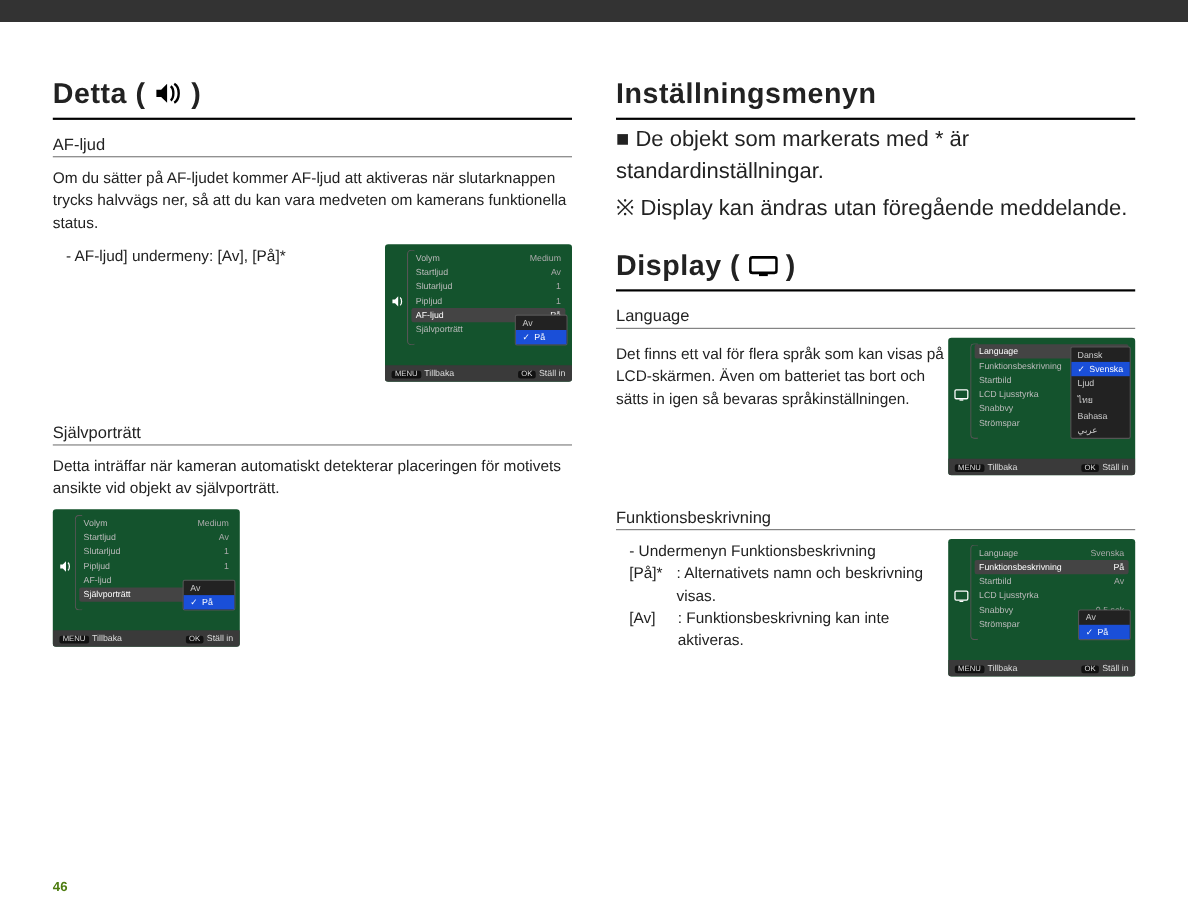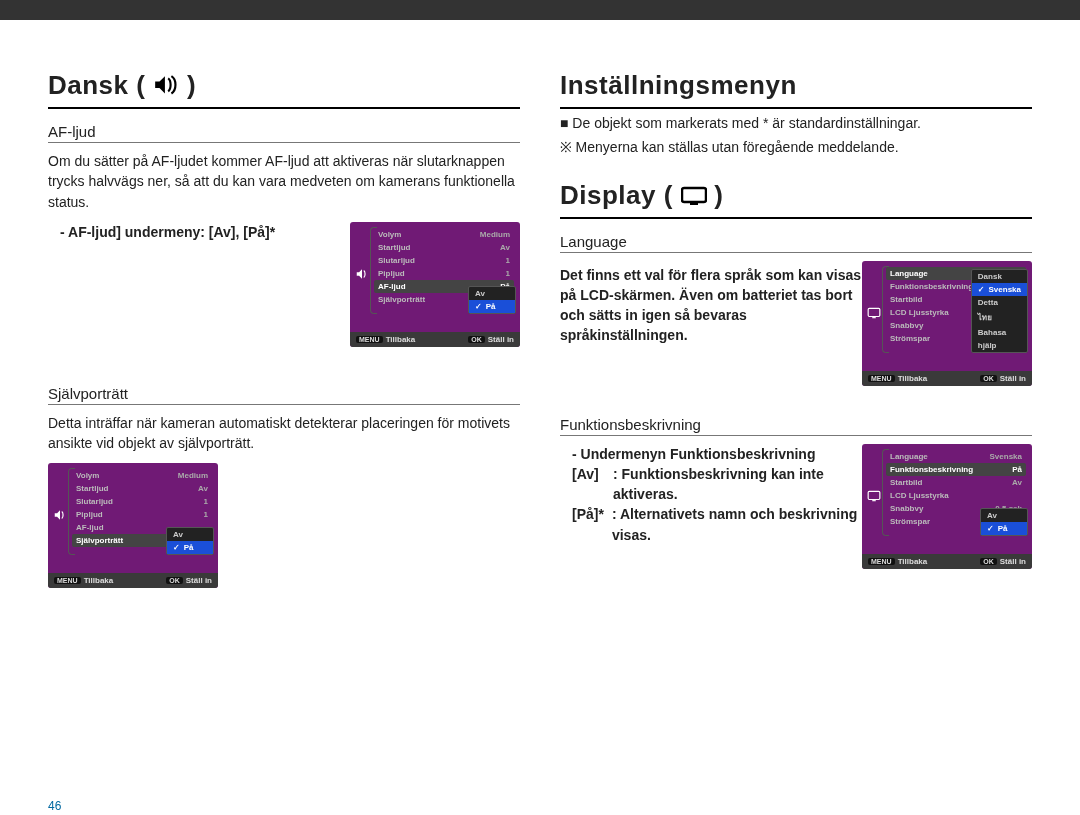--- a/index.html
+++ b/index.html
@@ -47,40 +47,39 @@
     border-bottom: 1px solid #777;
     padding-bottom: 2px;
   }
   p.body {
     font-size: 14px;
     line-height: 1.45;
     margin: 8px 0 10px 0;
   }
   .indent { padding-left: 12px; }
   .note-row {
-    font-size: 14px;
+    font-size: 20px;
     line-height: 1.45;
     margin: 4px 0;
   }
   .row-flex {
     display: flex;
     align-items: flex-start;
     margin-top: 8px;
-    font-weight: bold;
   }
   .row-flex > .text {
     flex: 1;
     font-size: 14px;
     line-height: 1.45;
   }
 
   
   .lcd {
     width: 170px;
-    background: #701a75;
+    background: #14532d;
     border-radius: 3px;
     color: #bbb;
     font-size: 8px;
     font-family: Arial, sans-serif;
     overflow: hidden;
   }
   .lcd-body { padding: 6px 6px 4px 24px; position: relative; min-height: 100px; }
   .lcd-row  { display: flex; justify-content: space-between; padding: 2px 4px; }
   .lcd-row.hl { background: #444; color:#fff; border-radius: 2px; }
   .lcd-row .val { color:#aaa;text-align:center; }
@@ -106,39 +105,39 @@
     display:flex; justify-content:space-between;
     padding:3px 6px; font-size:8px;
   }
   .lcd-footer .k { background:#111; padding:0 3px; border-radius:2px; margin-right:3px; font-size:7px; }
 
   .pagenum {
     position: absolute;
     left: 48px;
     bottom: 22px;
     font-size: 12px;
-    font-weight: 400;
-    color: #0369a1;
+    font-weight: 700;
+    color: #4d7c0f;
   }
 
   .sq { font-family: Arial; }
 
   .desc-list { font-size:14px; line-height:1.5; }
   .desc-list .dl-line { display:flex; }
   .desc-list .dl-key  { width:46px; }
 </style>
 </head>
 <body>
 
 <div class="page">
 
   <div class="col col-left">
 
     <h1 class="sect">
-      <span>Dansk (</span>
+      <span>Detta (</span>
       <span class="sect-icon">
         <svg viewBox="0 0 24 20">
             <path d="M2 7h4l5-5v16l-5-5H2z" fill="#000"></path>
             <path d="M14 4c3 2 3 10 0 12M17 2c5 3 5 13 0 16" fill="none" stroke="#000" stroke-width="2"></path>
           </svg>
       </span>
       <span>)</span>
     </h1>
 
     <h2 class="sub">AF-ljud</h2>
@@ -252,21 +251,21 @@
 
   </div>
 
   <div class="col col-right">
 
     <h1 class="sect">Inställningsmenyn</h1>
     <div class="note-row">
       <span class="sq">■ </span><span>De objekt som markerats med * är standardinställningar.</span>
     </div>
     <div class="note-row">
-      <span>※ </span><span>Menyerna kan ställas utan föregående meddelande.</span>
+      <span>※ </span><span>Display kan ändras utan föregående meddelande.</span>
     </div>
 
     <h1 class="sect" style="margin-top:22px">
       <span>Display (</span>
       <span class="sect-icon">
         <svg viewBox="0 0 26 20">
             <rect x="1" y="2" width="24" height="14" rx="2" fill="none" stroke="#000" stroke-width="2.5"></rect>
             <rect x="9" y="17" width="8" height="2" fill="#000"></rect>
           </svg>
       </span>
@@ -311,52 +310,52 @@
             </div>
        <div class="lcd-popup">
               <div class="opt">
                 <span>Dansk</span>
               </div>
               <div class="opt sel">
                 <span>✓</span>
                 <span>Svenska</span>
               </div>
               <div class="opt">
-                <span>Detta</span>
+                <span>Ljud</span>
               </div>
               <div class="opt">
                 <span>ไทย</span>
               </div>
               <div class="opt">
                 <span>Bahasa</span>
               </div>
               <div class="opt">
-                <span>hjälp</span>
+                <span>عربي</span>
               </div>
             </div>
      </div>
      <div class="lcd-footer">
        <span><span class="k">MENU</span>Tillbaka</span>
        <span><span class="k">OK</span>Ställ in</span>
      </div>
         </div>
     </div>
 
     <h2 class="sub" style="margin-top:30px">Funktionsbeskrivning</h2>
 
     <div class="row-flex">
       <div class="text indent desc-list">
         <div>- Undermenyn Funktionsbeskrivning</div>
         <div class="dl-line">
+          <span class="dl-key">[På]*</span>
+          <span>: Alternativets namn och beskrivning visas.</span>
+        </div>
+        <div class="dl-line">
           <span class="dl-key">[Av]</span>
           <span>: Funktionsbeskrivning kan inte aktiveras.</span>
-        </div>
-        <div class="dl-line">
-          <span class="dl-key">[På]*</span>
-          <span>: Alternativets namn och beskrivning visas.</span>
         </div>
       </div>
       <div class="lcd">
           <div class="lcd-body">
        <div class="lcd-bracket"></div>
        <div class="lcd-icon">
               <svg width="14" height="14" viewBox="0 0 24 24">
                 <rect x="2" y="4" width="20" height="14" rx="2" fill="none" stroke="#fff" stroke-width="2"></rect>
                 <rect x="9" y="19" width="6" height="2" fill="#fff"></rect>
               </svg>

